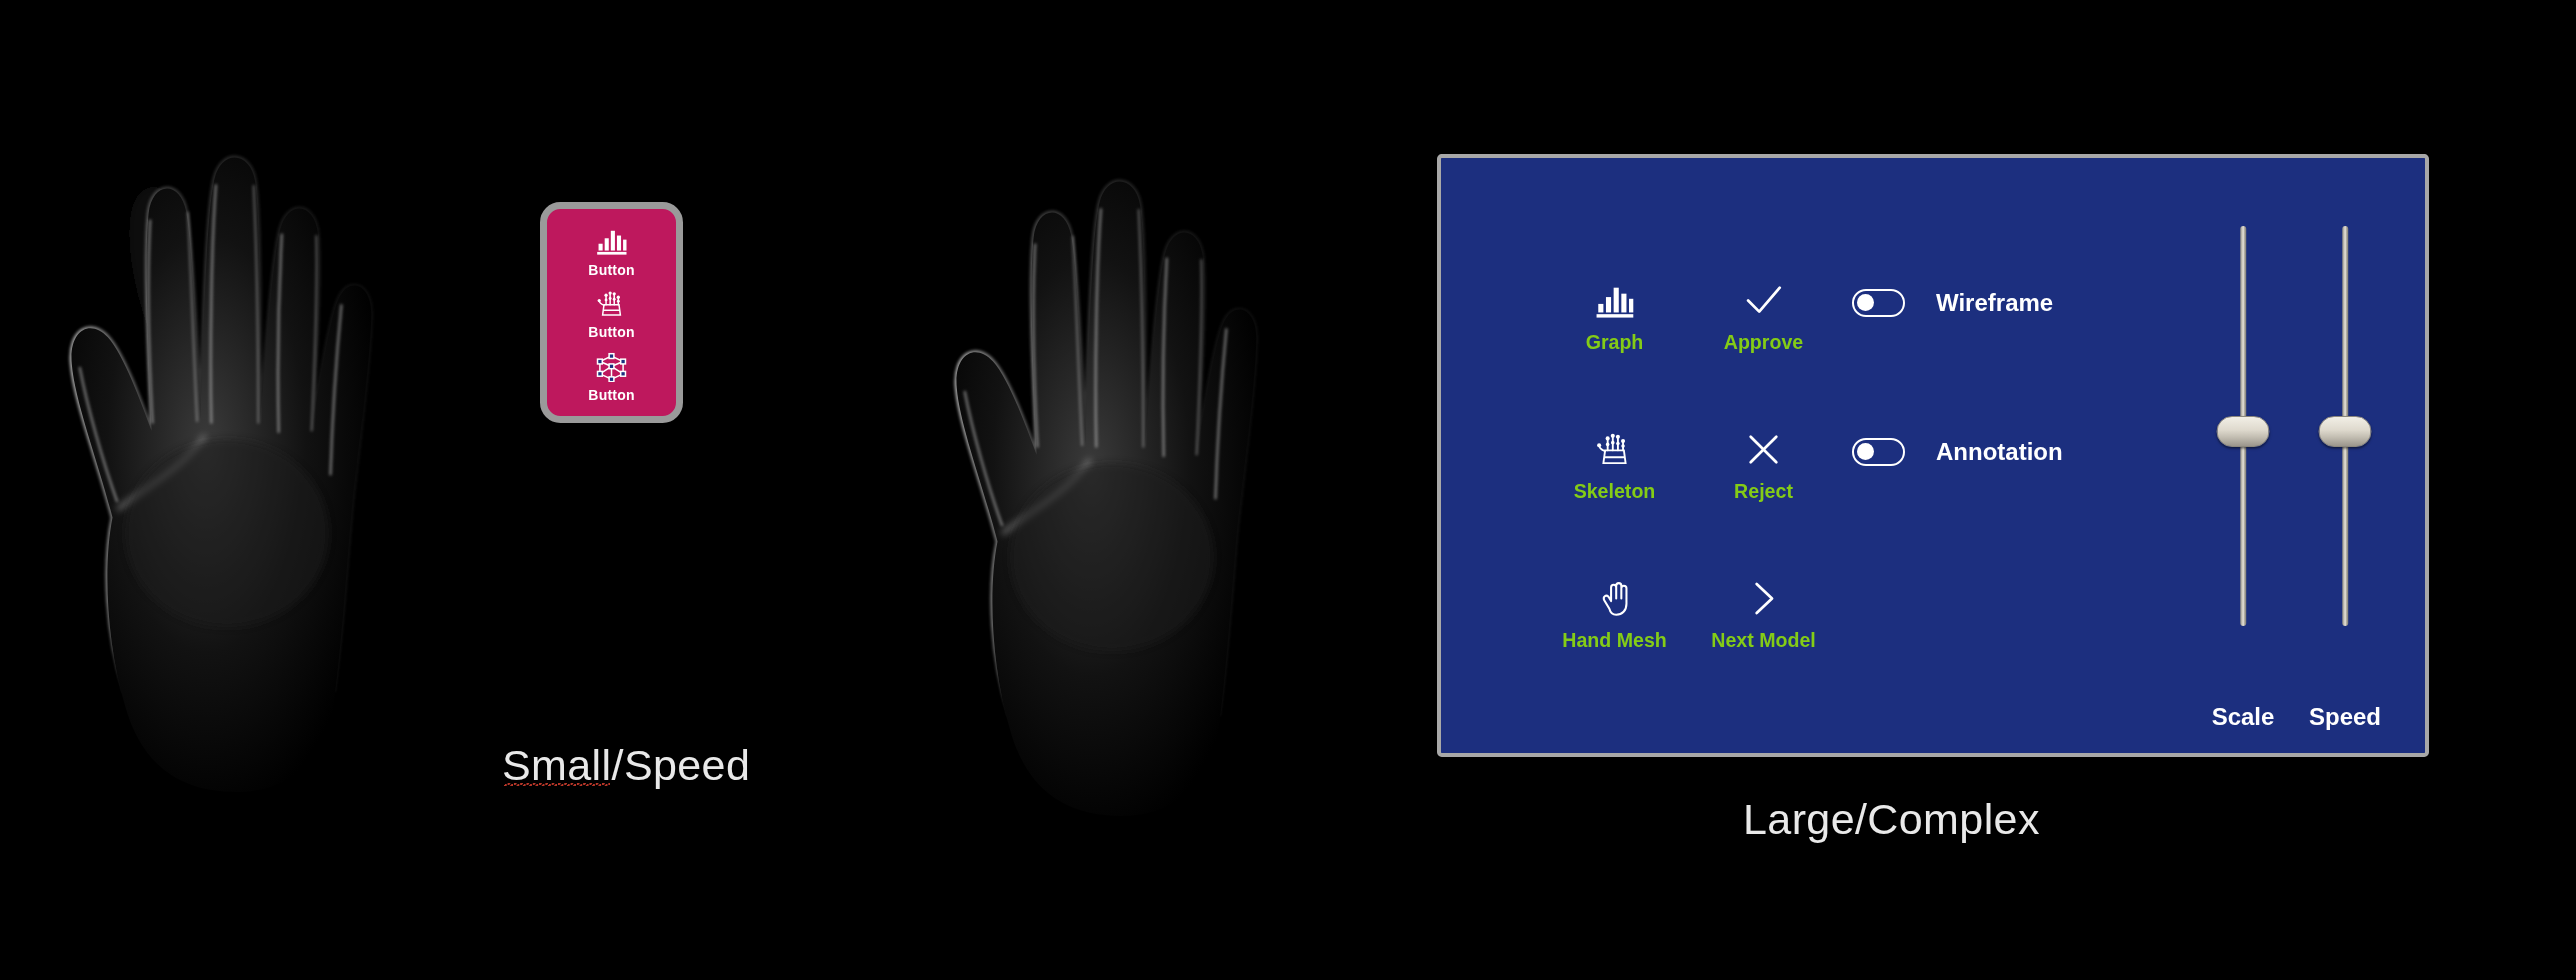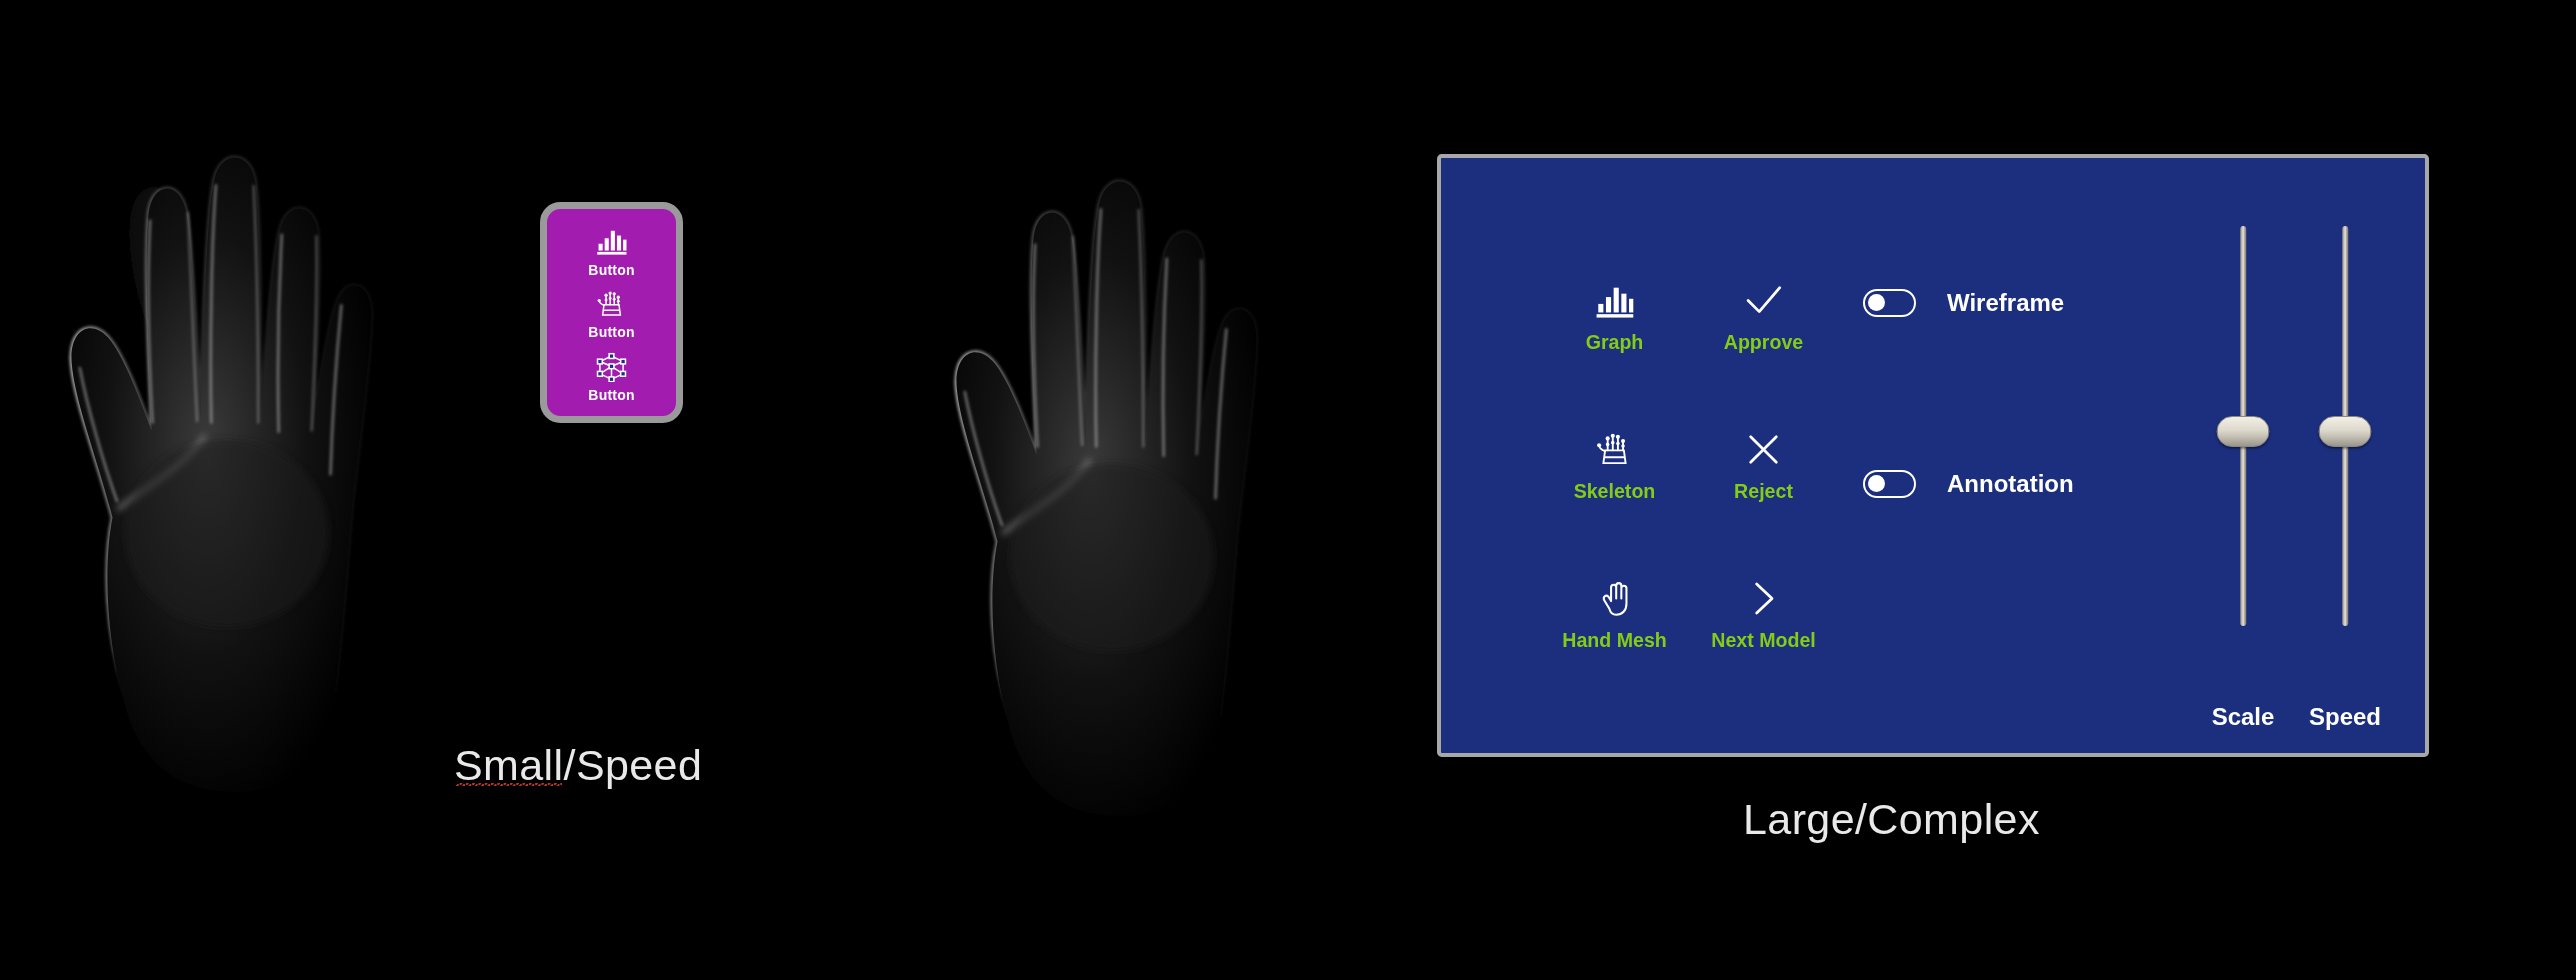--- a/index.html
+++ b/index.html
@@ -9,21 +9,21 @@
   }
   #stage{ position:relative; width:2576px; height:980px; background:#000; }
 
   
   .hand-wrap{ position:absolute; }
   .hand-wrap svg{ display:block; }
 
   
   #small-panel{
     position:absolute; left:540px; top:202px; width:143px; height:221px;
-    background:#a21caf;
+    background:#be185d;
     border:7px solid #9a9a9a;
     border-radius:20.4px;
     box-shadow:0 0 11px rgba(0,0,0,.8);
     display:flex; flex-direction:column; justify-content:space-around; align-items:center;
     padding:11px 0 7.8px;
   }
   .small-btn{
     display:flex; flex-direction:column; align-items:center; justify-content:center;
     gap:6.3px; width:100%;
   }
@@ -50,22 +50,22 @@
     display:flex; flex-direction:column; align-items:center; justify-content:flex-start;
     padding-top:7.8px;
   }
   .icon-cell .ico{ width:41px; height:39px; display:block; }
   .icon-cell .lbl{
     margin-top:11px; color:#84cc16; font-size:19.6px; font-weight:600; white-space:nowrap;
   }
 
   
   .toggle-col{
-    position:absolute; left:422px; top:115px;
-    display:flex; flex-direction:column; row-gap:0;gap:32px;
+    position:absolute; left:411px; top:115px;
+    display:flex; flex-direction:column; row-gap:0;
   }
   .toggle-row{
     height:149px; display:flex; align-items:flex-start; gap:31px; padding-top:15.7px;
   }
   .switch{
     width:53px; height:28px; border:2.4px solid #ffffff; border-radius:14px;
     background:transparent; position:relative; flex:none;
   }
   .switch .knob{
     position:absolute; left:3.1px; top:3.1px; width:17.3px; height:17.3px;
@@ -100,21 +100,21 @@
   }
 
   
   .caption{
     position:absolute; color:#e9e9e9; font-size:43px; font-weight:400;
     letter-spacing:0.4px; white-space:nowrap;
   }
   #caption-small{ left:454px; top:741px; }
   #caption-large{ left:1743px; top:795px; }
   .misspell{
-    border-bottom:0; position:relative;
+    border-bottom:0; position:relative;margin-left:48px;
   }
   .misspell::after{
     content:""; position:absolute; left:1.6px; right:1.6px; bottom:3.1px; height:3.1px;
     background-image:
       radial-gradient(circle at 1.6px 2.4px, #c0392b 1.3px, transparent 1.4px),
       radial-gradient(circle at 4.7px 0.8px, #c0392b 1.3px, transparent 1.4px);
     background-size:6.3px 3.1px; background-repeat:repeat-x;
     opacity:.95;
   }
 </style>

